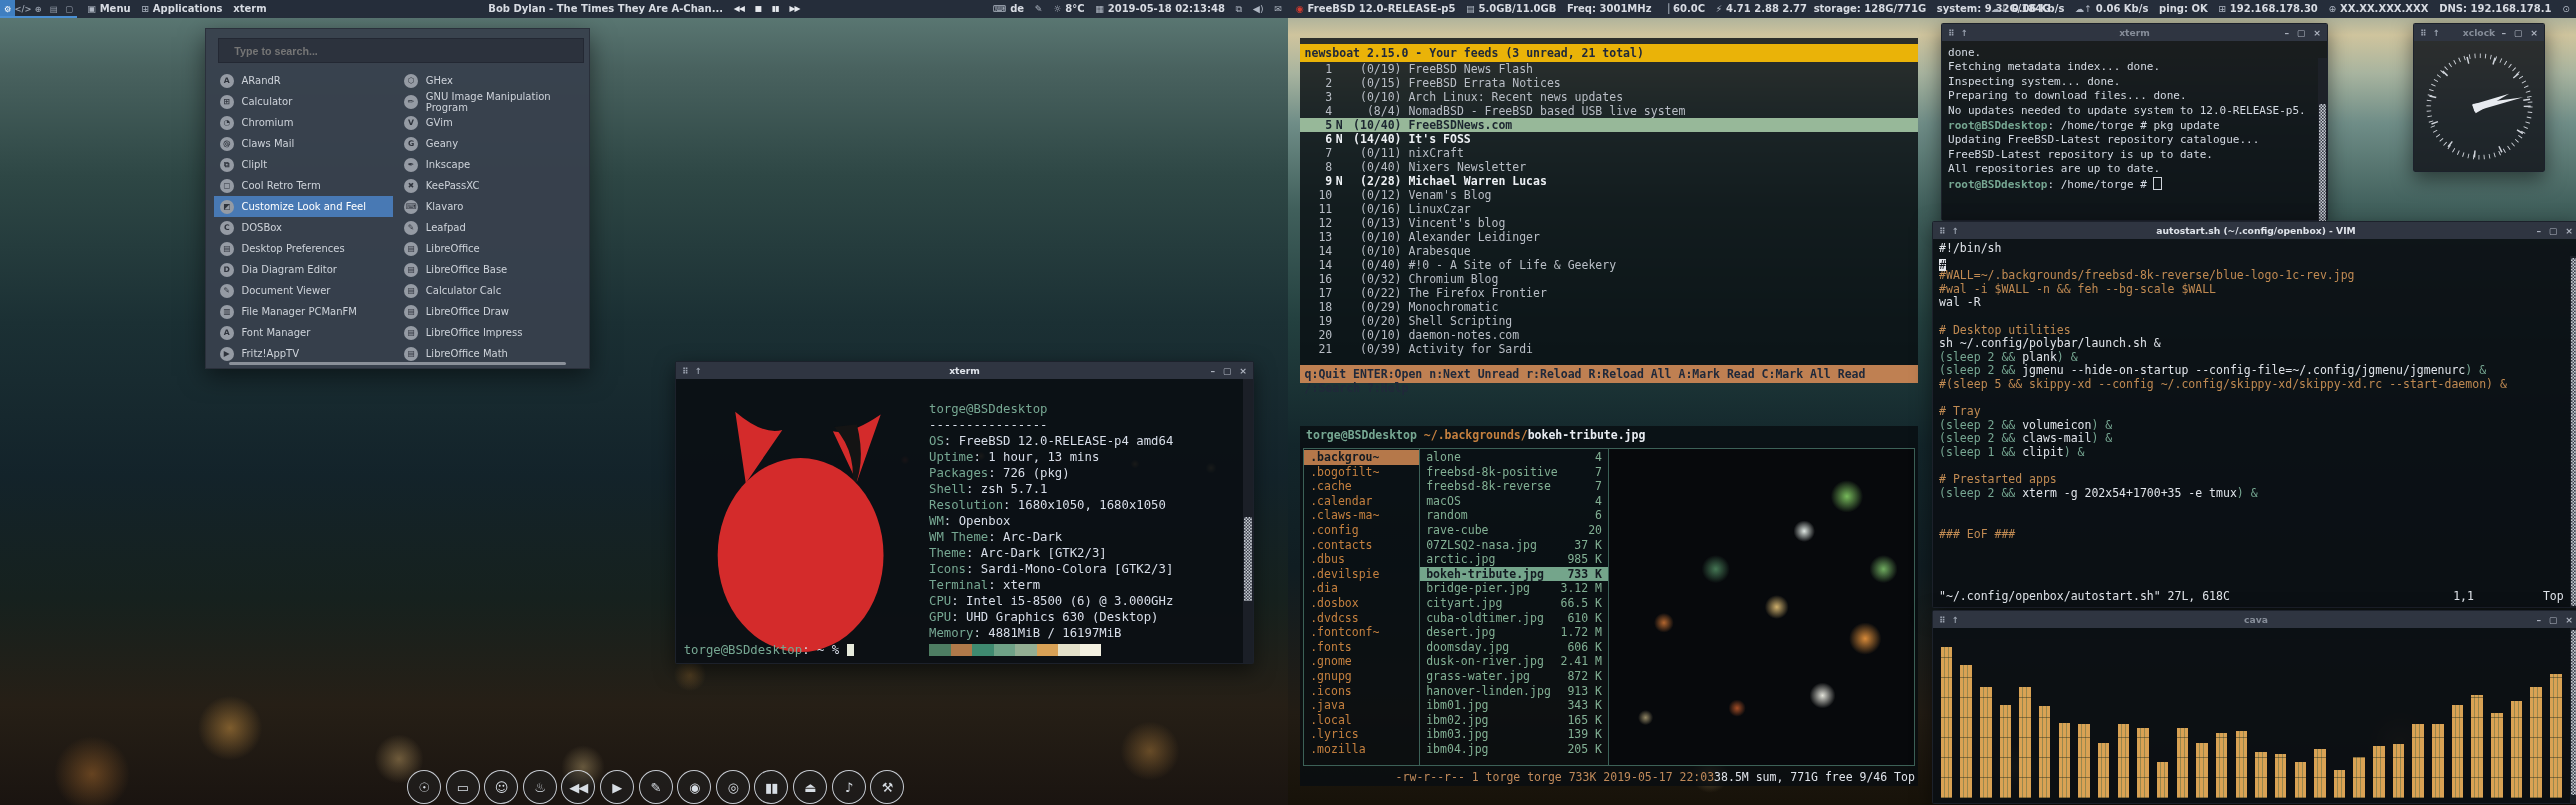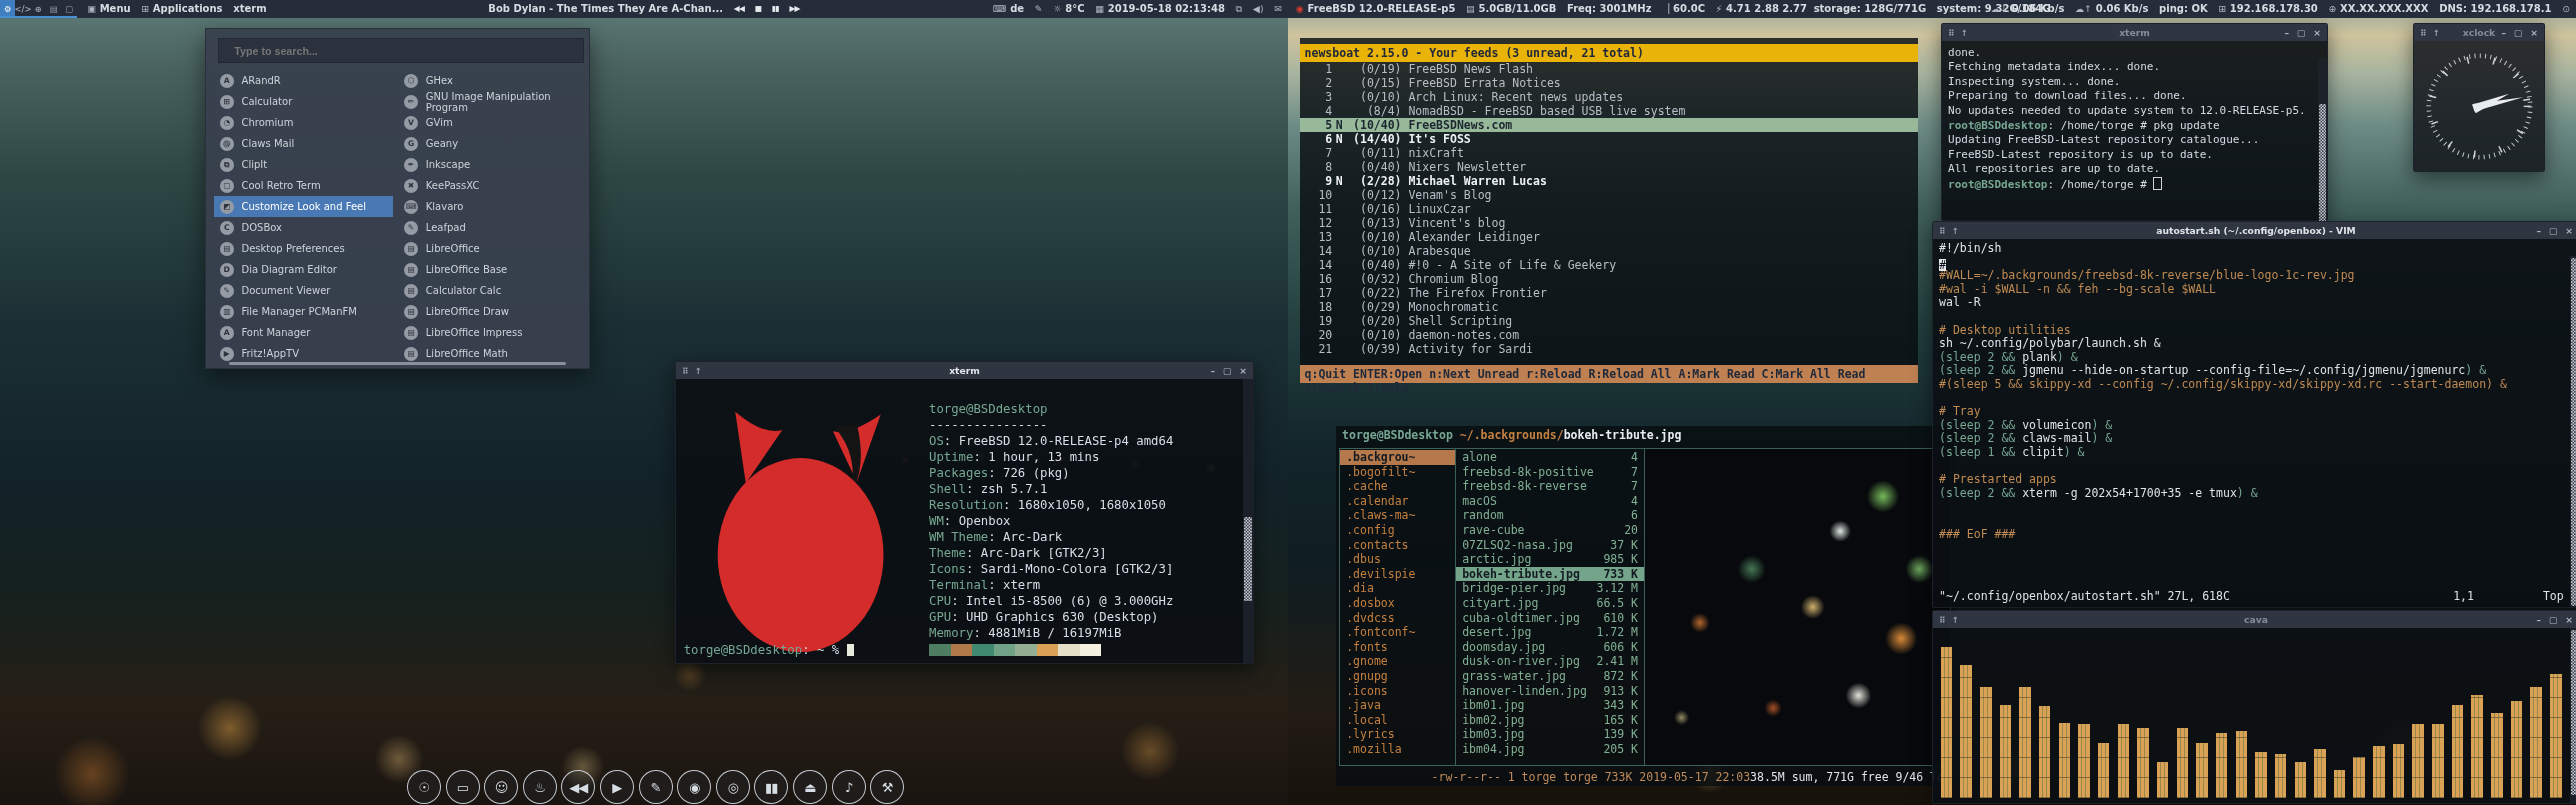--- a/index.html
+++ b/index.html
@@ -91,21 +91,21 @@
   .nb-row[data-state="unread"]{color:#eef1f5;font-weight:bold;}
   .nb-row[data-state="sel"]{background:#97b899;color:#1d2731;font-weight:bold;}
   .nb-i{width:4ch;text-align:right;}
   .nb-f{width:2ch;text-align:center;}
   .nb-c{width:8ch;text-align:right;}
   .nb-t{margin-left:1ch;}
   .nb-foot{position:absolute;left:0;right:0;bottom:0;background:#bf8052;color:#20293a;
     font-weight:bold;padding:1.5px 4.6px;height:14.6px;}
   
   #ranger{left:1300px;top:426px;width:618px;height:360px;background:rgba(9,13,17,.82);
-    font-size:11.5px;line-height:14.6px;margin-left:36px;}
+    font-size:11.5px;line-height:14.6px;}
   .rg-title{padding:2.3px 6.1px;font-weight:bold;height:15.3px;}
   .rg-user{color:#76a792;} .rg-path{color:#c5803f;} .rg-file{color:#e8ecf2;}
   .rg-panes{position:absolute;left:3.1px;right:3.1px;top:21.5px;bottom:20px;
     border:0.8px solid #3c6157;display:flex;}
   .rg-col{overflow:hidden;padding:1.5px 0;}
   .rg-col.dirs{width:115px;border-right:0.8px solid #3c6157;color:#c5803f;}
   .rg-col.files{width:188px;border-right:0.8px solid #3c6157;color:#82b094;}
   .rg-row{display:flex;justify-content:space-between;padding:0 6.1px;}
   .rg-row[data-state="sel"].drow{background:#b5784a;color:#141b22;font-weight:bold;}
   .rg-row[data-state="sel"].frow{background:#74a58b;color:#141b22;font-weight:bold;}

